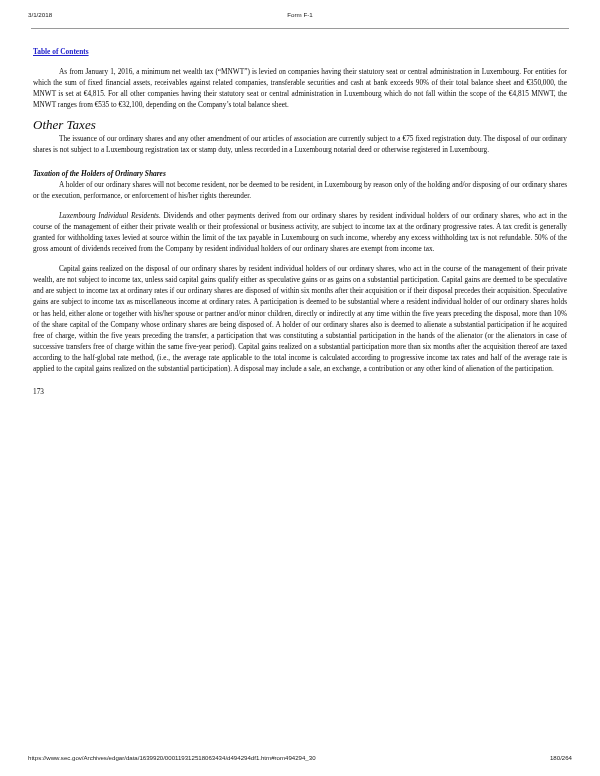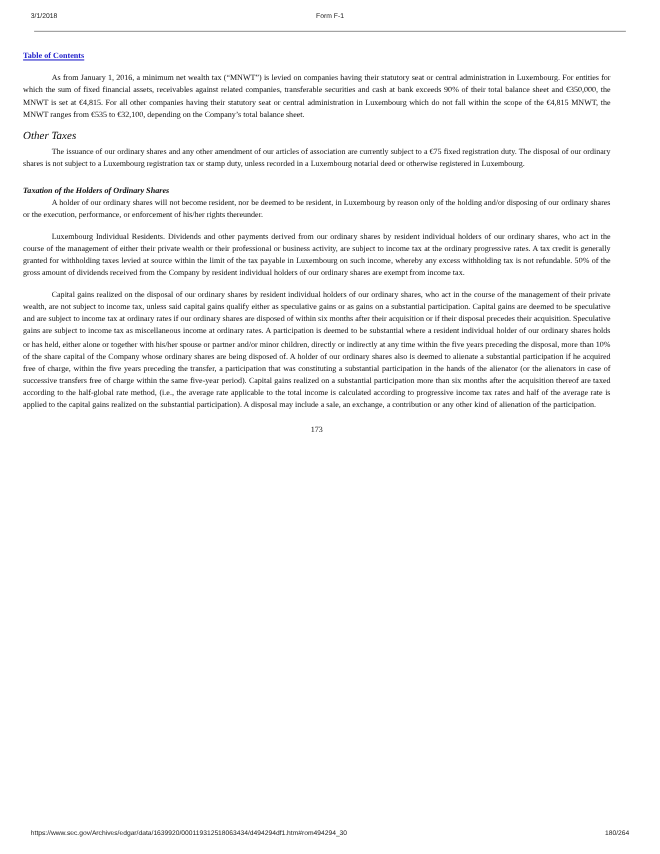--- a/index.html
+++ b/index.html
@@ -56,21 +56,21 @@
     left: 31px;
     width: 538px;
     height: 1px;
     background: #9a9a9a;
   }
 
   
   .doc {
     position: absolute;
     top: 40px;
-    left: 21px;
+    left: 33px;
     width: 534px;
   }
 
   .toc-link {
     display: inline-block;
     font-family: "Liberation Serif", "DejaVu Serif", serif;
     font-size: 7.4px;
     font-weight: bold;
     color: #2222cc;
     text-decoration: underline;
@@ -83,41 +83,42 @@
     margin: 0 0 9px 0;
     font-size: 7.3px;
     line-height: 11.1px;
     text-align: justify;
     text-indent: 26px;
     color: #0d0d0d;
   }
 
   h3.head-italic {
     margin: 9px 0 3px 0;
-    font-size: 10px;
+    font-size: 13px;
     line-height: 11px;
     font-style: italic;
     font-weight: normal;
     color: #0d0d0d;
   }
   h3.head-bold-italic {
     margin: 12px 0 0 0;
     font-size: 7.4px;
     line-height: 11px;
     font-style: italic;
     font-weight: bold;
     color: #0d0d0d;
   }
   .lead-in {
+    font-style: italic;
     margin-top: 47px;
   }
 
   .page-number {
     margin-top: 12px;
-    text-align: center;
+    text-align: left;
     font-size: 7.3px;
     line-height: 11px;
     color: #0d0d0d;
   }
 
   
   .print-footer {
     position: absolute;
     bottom: 12px;
     left: 0;

